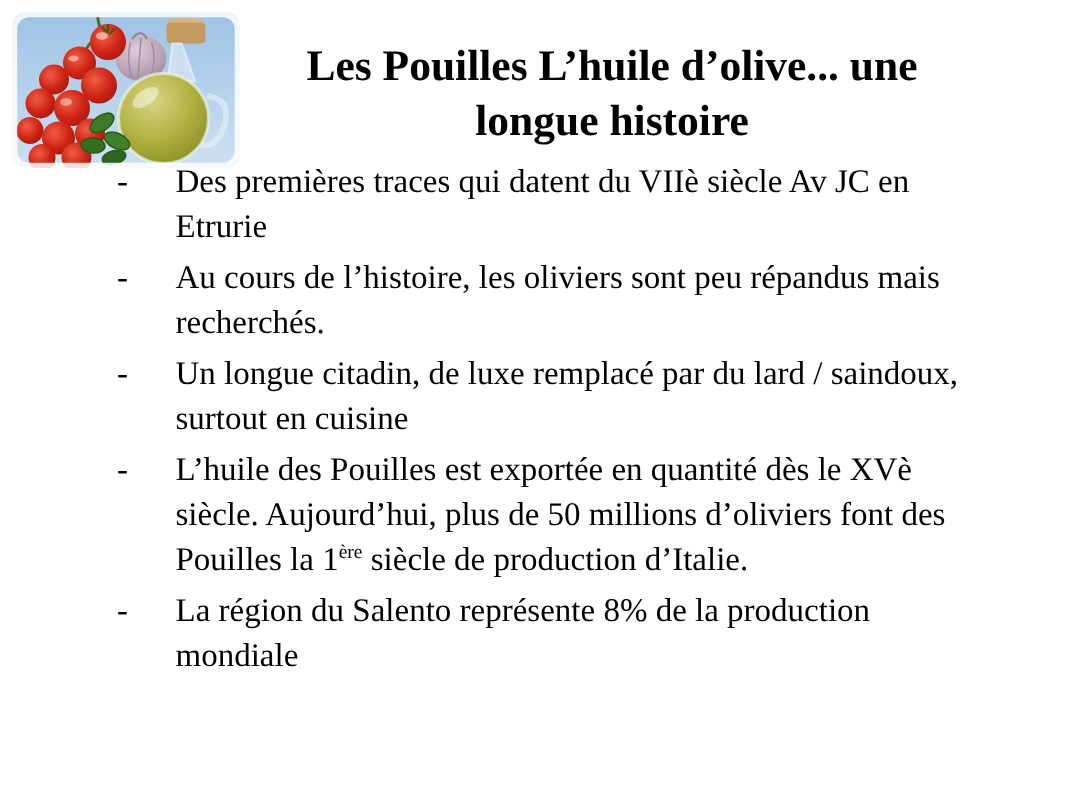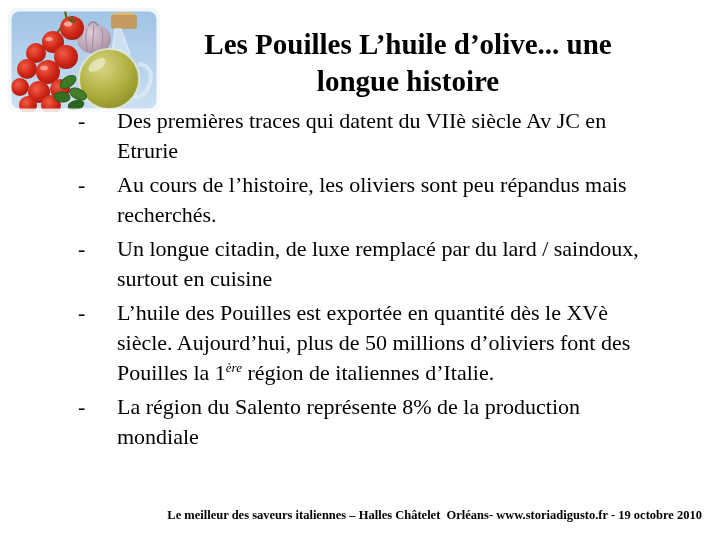--- a/index.html
+++ b/index.html
@@ -10,21 +10,21 @@
   .photo { position:absolute; left:8px; top:8px; width:152px; height:104px; }
   .title {
     position:absolute; left:163px; top:26px; width:490px;
     text-align:center; font-weight:bold; font-size:29px; line-height:37px;
     letter-spacing:0px;
   }
   .bullets { position:absolute; left:78px; top:106px; width:572px; font-size:22px; }
   .bullet { display:flex; margin-bottom:4px; }
   .bullet .dash { flex:none; width:39px; line-height:30px; }
   .bullet .btext { width:528px; line-height:30px; }
-  .bullet sup { font-size:13px; line-height:0; vertical-align:super;font-style:italic; }
+  .bullet sup { font-size:13px; line-height:0; vertical-align:super; }
   .footer {
     position:absolute; left:0; right:18px; top:508px;
     text-align:right; font-weight:bold; font-size:12.5px; line-height:15px;
     white-space:pre;
   }
 </style>
 </head>
 <body>
 
 <div class="slide">
@@ -110,23 +110,22 @@
       <div class="bullet">
         <span class="dash">-</span>
         <span class="btext"><span>Au cours de l’histoire, les oliviers sont peu répandus mais recherchés.</span></span>
       </div>
       <div class="bullet">
         <span class="dash">-</span>
         <span class="btext"><span>Un longue citadin, de luxe remplacé par du lard / saindoux, surtout en cuisine</span></span>
       </div>
       <div class="bullet">
         <span class="dash">-</span>
-        <span class="btext"><span>L’huile des Pouilles est exportée en quantité dès le XVè siècle. Aujourd’hui, plus de 50 millions d’oliviers font des Pouilles la 1</span><sup>ère</sup><span> région de italiennes d’Italie.</span></span>
+        <span class="btext"><span>L’huile des Pouilles est exportée en quantité dès le XVè siècle. Aujourd’hui, plus de 50 millions d’oliviers font des Pouilles la 1</span><sup>ère</sup><span> siècle de production d’Italie.</span></span>
       </div>
       <div class="bullet">
         <span class="dash">-</span>
         <span class="btext"><span>La région du Salento représente 8% de la production mondiale</span></span>
       </div>
     </div>
 
-  <div class="footer">Le meilleur des saveurs italiennes – Halles Châtelet  Orléans- www.storiadigusto.fr - 19 octobre 2010</div>
 
 </div>
 
 </body></html>

